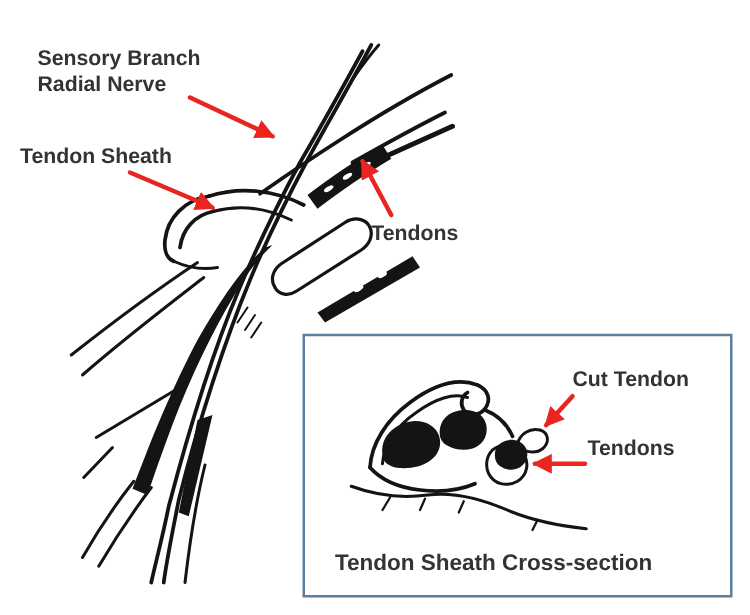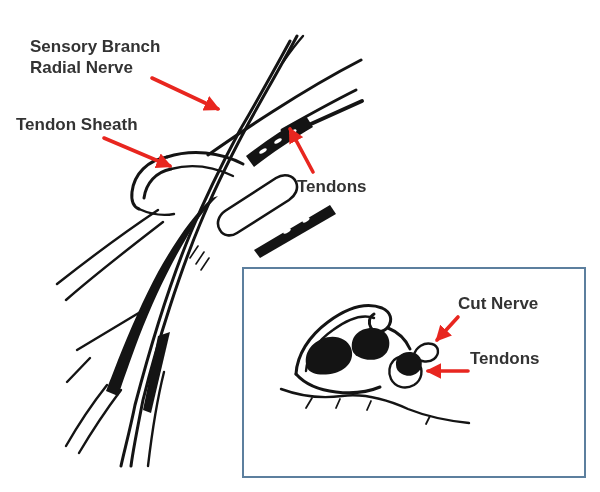--- a/index.html
+++ b/index.html
@@ -129,21 +129,24 @@
   <div class="label" style="left:30px;top:36px">
     <span>Sensory Branch</span><br>
     <span>Radial Nerve</span>
   </div>
 
   <div class="label" style="left:297px;top:176px">
     <span>Tendons</span>
   </div>
 
   <div class="label" style="left:458px;top:293px">
-    <span>Cut Nerve</span>
+    <span>Cut Tendon</span>
   </div>
 
   <div class="label" style="left:470px;top:348px">
     <span>Tendons</span><br>
   </div>
 
+  <div class="caption">
+    <span>Tendon Sheath Cross-section</span>
+  </div>
 
 </div>
 
 </body></html>

